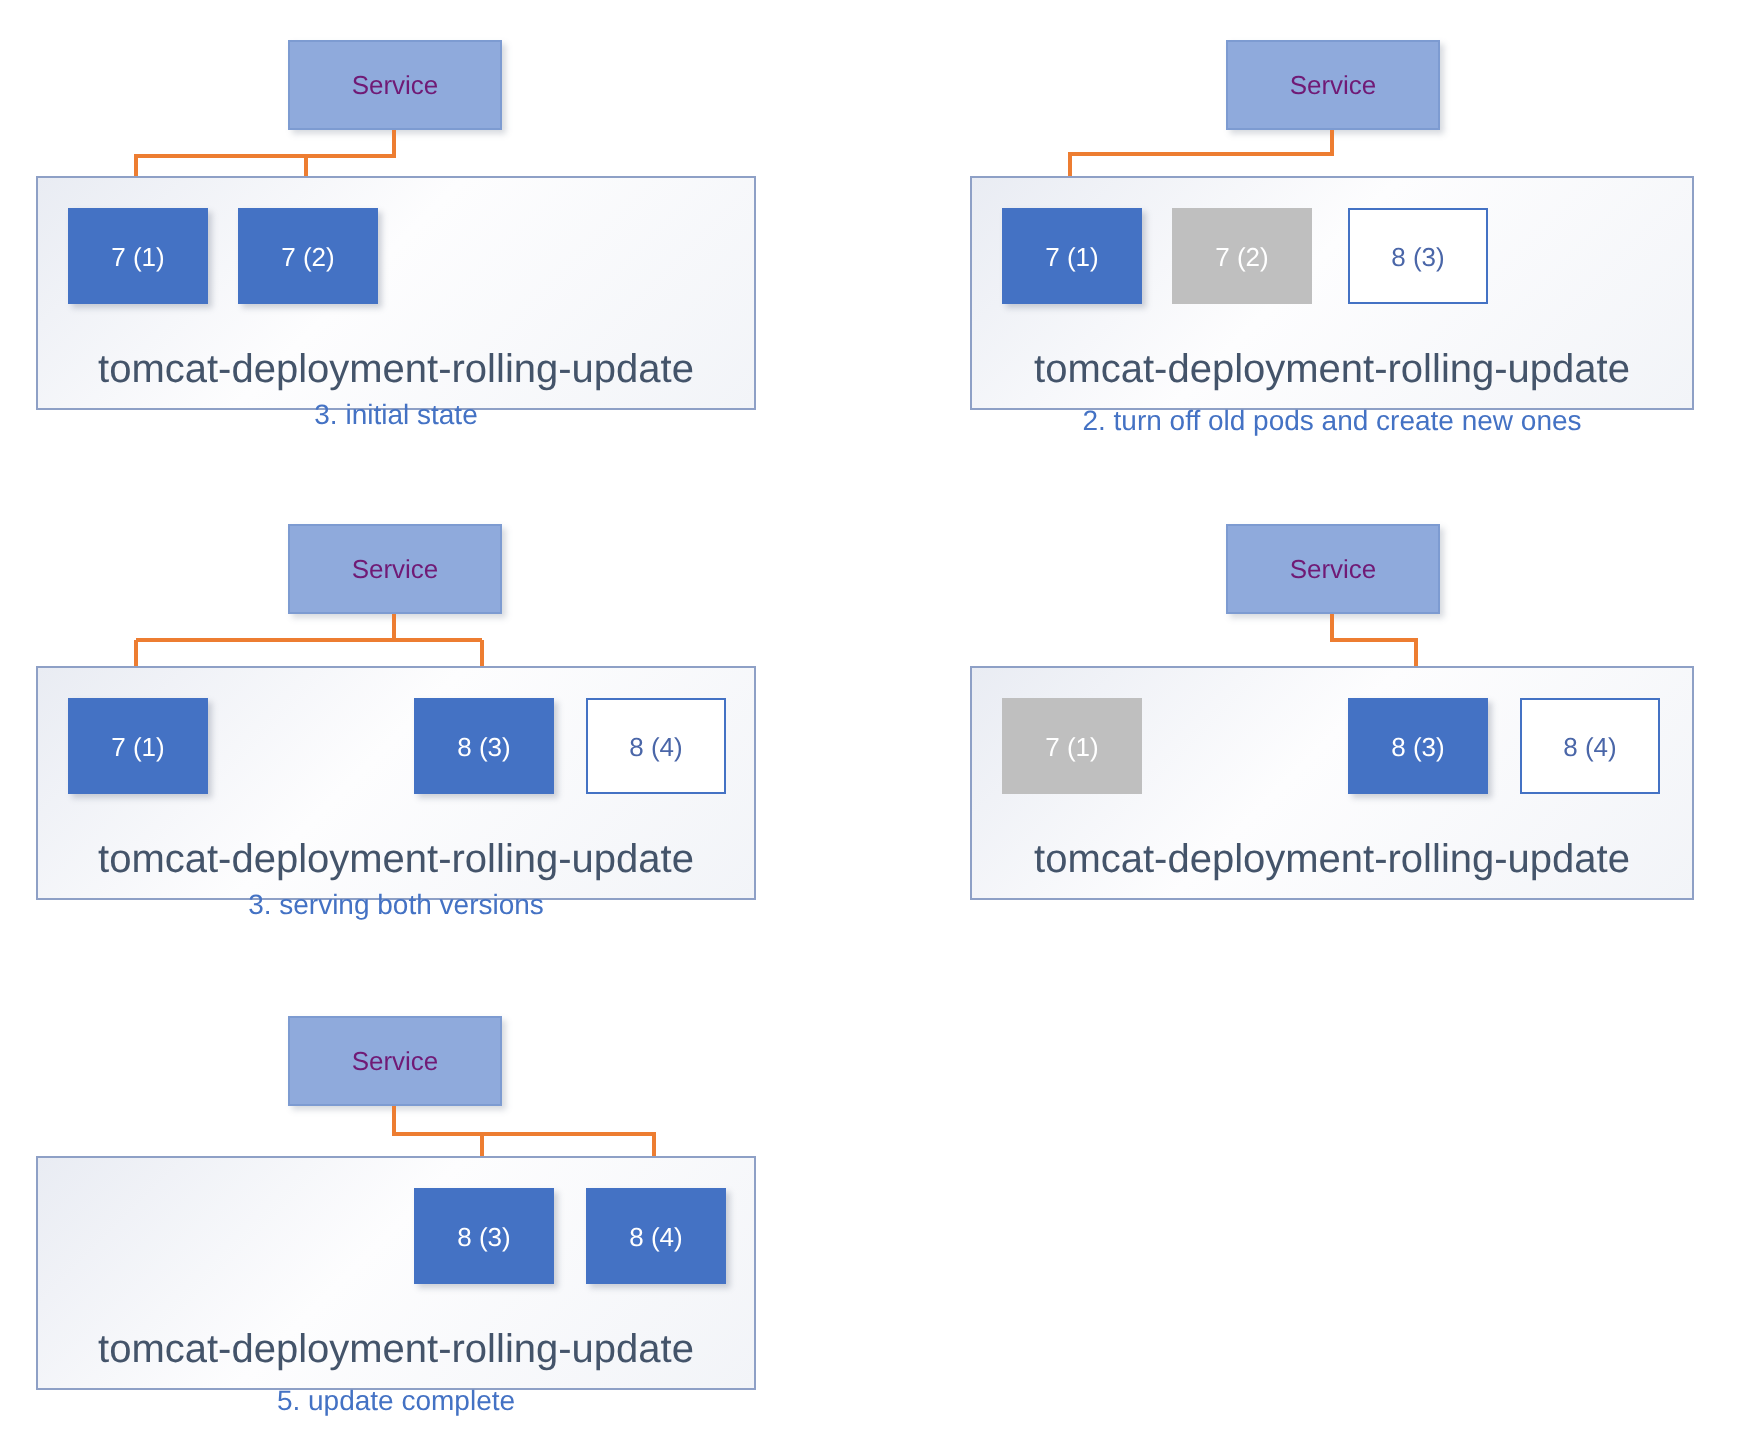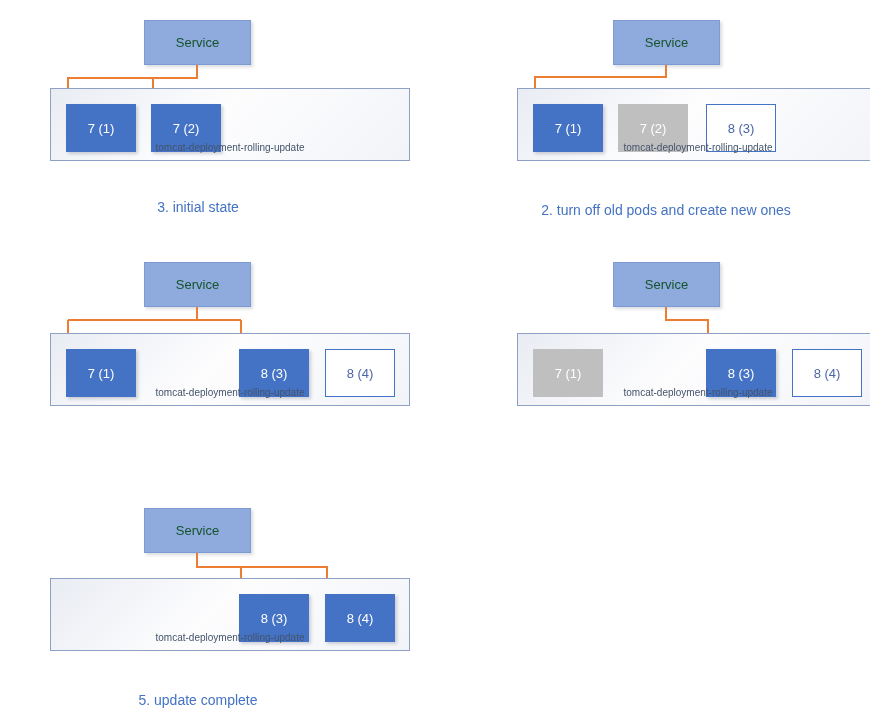--- a/index.html
+++ b/index.html
@@ -8,38 +8,37 @@
     width: 870px; height: 718px;
     position: relative; overflow: hidden;
     font-family: "Liberation Sans", sans-serif;
   }
   .panel { position: absolute; width: 435px; height: 240px; }
 
   .service {
     position: absolute; width: 107px; height: 45px;
     background: var(--service-fill, #8faadc);
     border: 1px solid var(--service-border, #7d9bd1);
-    color: #14532d; font-size: 13px;
+    color: #701a75; font-size: 13px;
     display: flex; align-items: center; justify-content: center;
     box-shadow: 2px 2px 3px rgba(100,110,130,0.25);
   }
 
   .arrows { position: absolute; left: 0; top: 0; width: 435px; height: 240px; pointer-events: none; }
   .arrows path { stroke: var(--arrow, #ed7d31); stroke-width: 2; fill: none; }
   .arrows polygon { fill: var(--arrow, #ed7d31); }
 
   .deployment {
-    position: absolute; height: 73px;
+    position: absolute; height: 117px;
     border: 1px solid var(--deployment-border, #8ea0c6);
     background: linear-gradient(135deg, #e9ecf3 0%, #fdfdfe 45%, #f2f4f8 100%);
-    margin-left: 32px;
   }
   .dep-label {
     position: absolute; left: 0; right: 0; bottom: 7px;
-    text-align: center; font-size: 10px;
+    text-align: center; font-size: 20px;
     color: var(--deployment-label-color, #44546a);
   }
 
   .pod {
     position: absolute; top: 15px; width: 70px; height: 48px;
     display: flex; align-items: center; justify-content: center;
     font-size: 13px;
   }
   .pod.active {
     background: var(--pod-active, #4472c4); color: #ffffff;
@@ -98,20 +97,21 @@
     <path d="M197,67 V80 M68,80 H241 M68,80 V100 M241,80 V100"></path>
     <polygon points="62.5,99 73.5,99 68,108.5"></polygon>
     <polygon points="235.5,99 246.5,99 241,108.5"></polygon>
   </svg>
   <div class="deployment" style="left:18px; top:93px; width:360px;">
     <div class="pod active" style="left:15px;">7 (1)</div>
     <div class="pod active" style="left:188px;">8 (3)</div>
     <div class="pod new" style="left:274px;">8 (4)</div>
     <div class="dep-label">tomcat-deployment-rolling-update</div>
   </div>
+  <div class="caption" style="left:18px; top:204px; width:360px;">3. serving both versions</div>
 </div>
 
 <div class="panel" style="left:435px; top:240px;">
   <div class="service" style="left:178px; top:22px;">Service</div>
   <svg class="arrows" viewBox="0 0 435 240">
     <path d="M231,67 V80 H273 V100"></path>
     <polygon points="267.5,99 278.5,99 273,108.5"></polygon>
   </svg>
   <div class="deployment" style="left:50px; top:93px; width:362px;">
     <div class="pod stopped" style="left:15px;">7 (1)</div>

